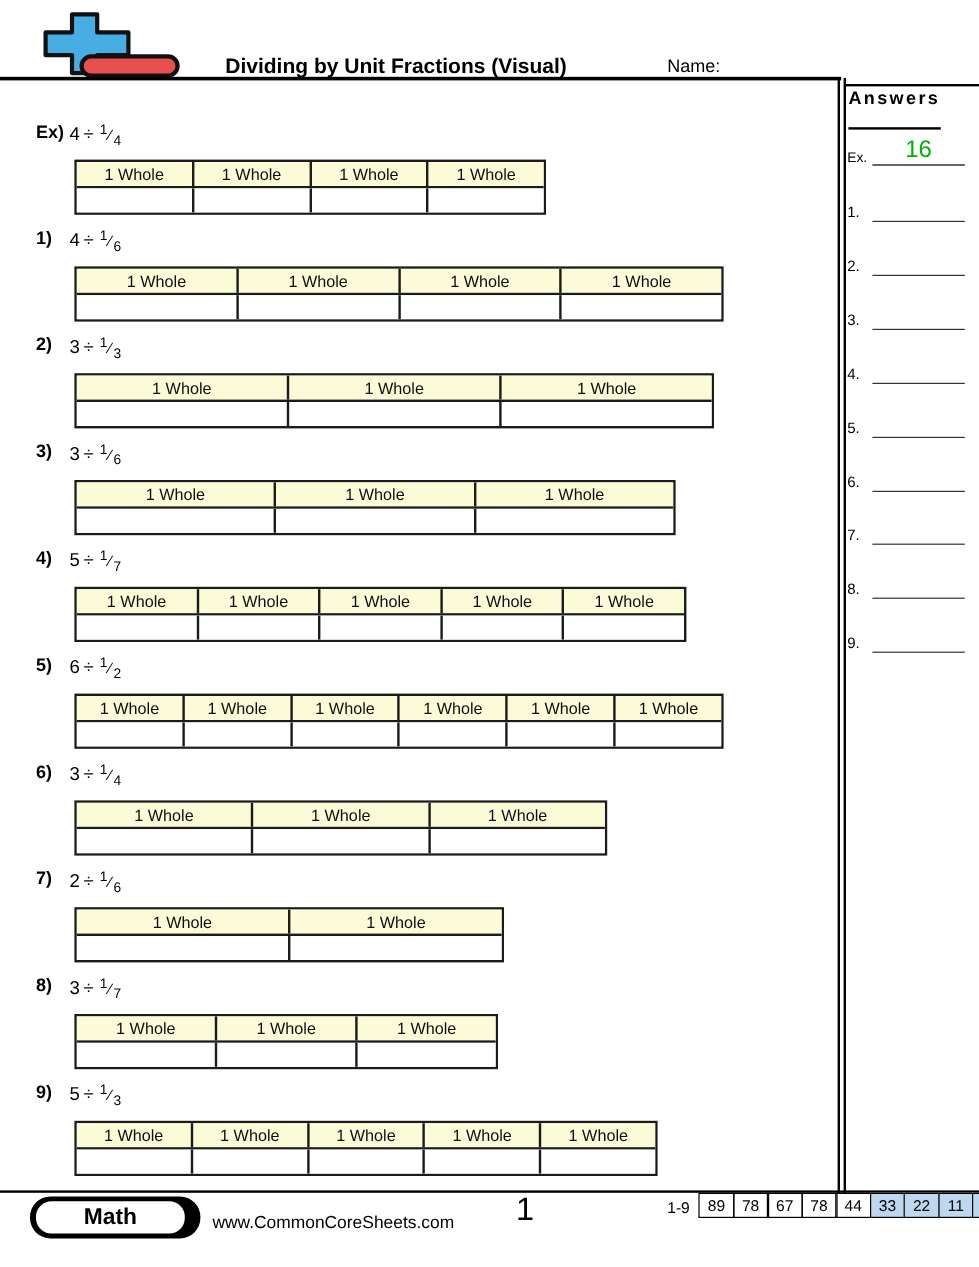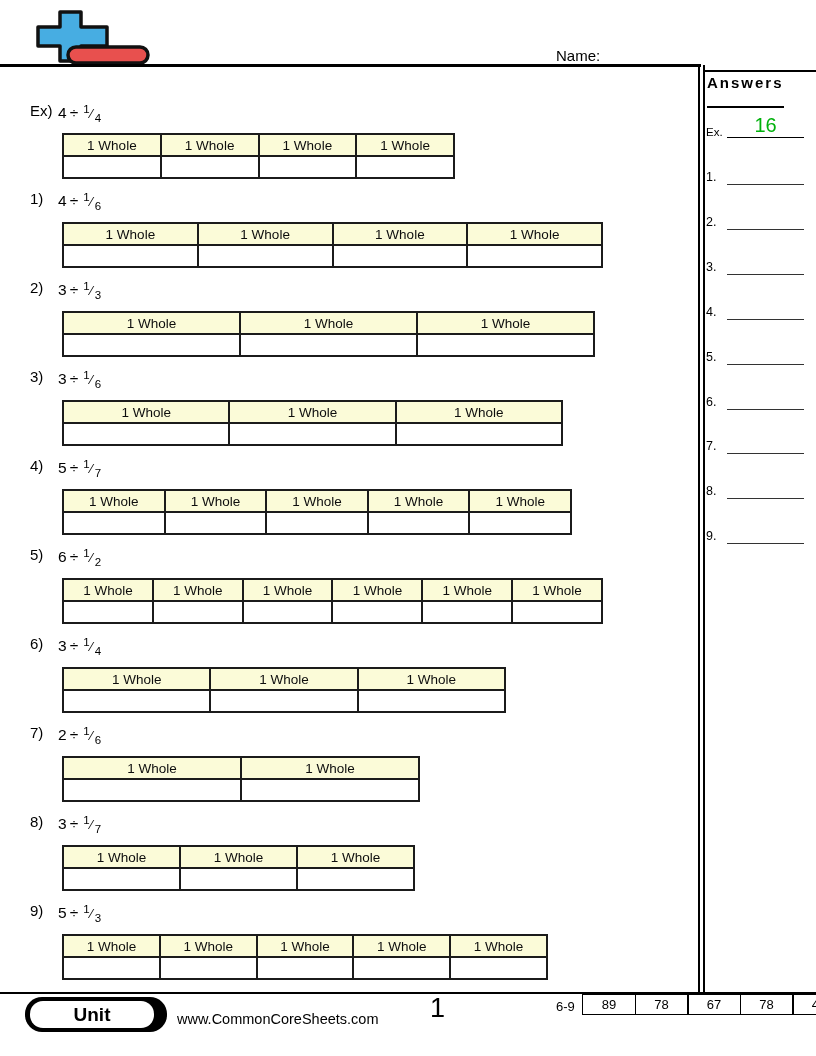--- a/index.html
+++ b/index.html
@@ -24,21 +24,21 @@
   .ans-row { position:absolute; left:706px; width:102px; height:22px; }
   .ans-num { position:absolute; left:0; top:2px; font-size:12.5px; }
   .ans-line { position:absolute; left:21px; top:0; width:77px; height:16px; border-bottom:1.6px solid #333; }
   .ex-row .ans-num { top:10px; font-size:11.5px; }
   .ex-row .ans-line { height:21px; border-bottom-color:#000; }
   .ex-value { position:absolute; left:0; right:0; bottom:0; text-align:center;
               color:var(--green); font-weight:normal; font-size:20px; }
 
   
   .problem { position:absolute; left:28px; width:660px; height:82px; }
-  .plabel { position:absolute; left:2px; top:0; font-size:15px; font-weight:normal; }
+  .plabel { position:absolute; left:2px; top:0; font-size:15px; font-weight:bold; }
   .expr { position:absolute; left:30px; top:2px; font-size:15.5px; white-space:nowrap; }
   .num { font-size:15.5px; }
   .op { margin:0 3px; }
   .fnum { font-size:11.5px; position:relative; top:-5px; margin-left:2px; }
   .fsl { font-size:12.5px; margin:0 1px; }
   .fden { font-size:11.5px; position:relative; top:4px; margin-left:1px; }
   .hint { position:absolute; left:75px; top:3px; font-size:14.5px; color:var(--green); white-space:nowrap; }
   .hint .fnum { margin-left:4px; }
   .hint .fden { margin-right:3px; }
 
@@ -54,33 +54,34 @@
   .brand-badge { position:absolute; left:25px; top:997px; width:142px; height:35px;
                  background:#000; border-radius:17px; }
   .brand-inner { position:absolute; left:5px; top:4px; right:13px; bottom:4px; background:#fff;
                  border-radius:13px; display:flex; align-items:center; justify-content:center;
                  font-size:19px; font-weight:bold; }
   .website { position:absolute; left:177px; top:1011px; font-size:14.5px; }
   .page-num { position:absolute; left:430px; top:993px; font-size:27px; }
   .score-label { position:absolute; left:556px; top:999px; font-size:13px; }
   .score-cells { position:absolute; left:582px; top:994px; display:flex; }
   .score-cell { min-width:20px; height:19px; border:1.5px solid #000; margin-left:-1.5px;
-                display:flex; align-items:center; justify-content:center; font-size:13px; padding:0 16px; }
+                display:flex; align-items:center; justify-content:center; font-size:13px; padding:0 4px; }
   .score-cell:first-child { margin-left:0; }
   .score-cell.hl { background:var(--score-blue); }
 </style>
 </head>
 <body>
 
 <div class="page">
 
   <svg class="logo" width="130" height="58" viewBox="0 0 130 58" aria-hidden="true">
     <path d="M36,3 h21 v15 h26 v19 h-26 v15 h-21 v-15 h-22 v-19 h22 z" fill="var(--logo-blue)" stroke="#111" stroke-width="3.5" stroke-linejoin="round"></path>
     <rect x="44" y="38" width="80" height="16" rx="8" fill="var(--logo-red)" stroke="#111" stroke-width="3.5"></rect>
   </svg>
+  <div class="title">Dividing by Unit Fractions (Visual)</div>
   <div class="name-label">Name:</div>
   <div class="header-rule"></div>
 
   <div class="vline1"></div>
   <div class="vline2"></div>
   <div class="answers-top-rule"></div>
   <div class="answers-title">Answers</div>
   <div class="ans-row ex-row" style="top:116px">
     <span class="ans-num">Ex.</span>
     <span class="ans-line">
@@ -301,25 +302,25 @@
             <div class="cell"></div>
             <div class="cell"></div>
             <div class="cell"></div>
           </div>
         </div>
       </div>
     </div>
 
   <div class="footer-rule"></div>
   <div class="brand-badge">
-    <div class="brand-inner">Unit</div>
+    <div class="brand-inner">Math</div>
   </div>
   <div class="website">www.CommonCoreSheets.com</div>
   <div class="page-num">1</div>
-  <div class="score-label">6-9</div>
+  <div class="score-label">1-9</div>
   <div class="score-cells" id="score-cells">
       <span class="score-cell">89</span>
       <span class="score-cell">78</span>
       <span class="score-cell">67</span>
       <span class="score-cell">78</span>
       <span class="score-cell">44</span>
       <span class="score-cell hl">33</span>
       <span class="score-cell hl">22</span>
       <span class="score-cell hl">11</span>
       <span class="score-cell hl">0</span>

